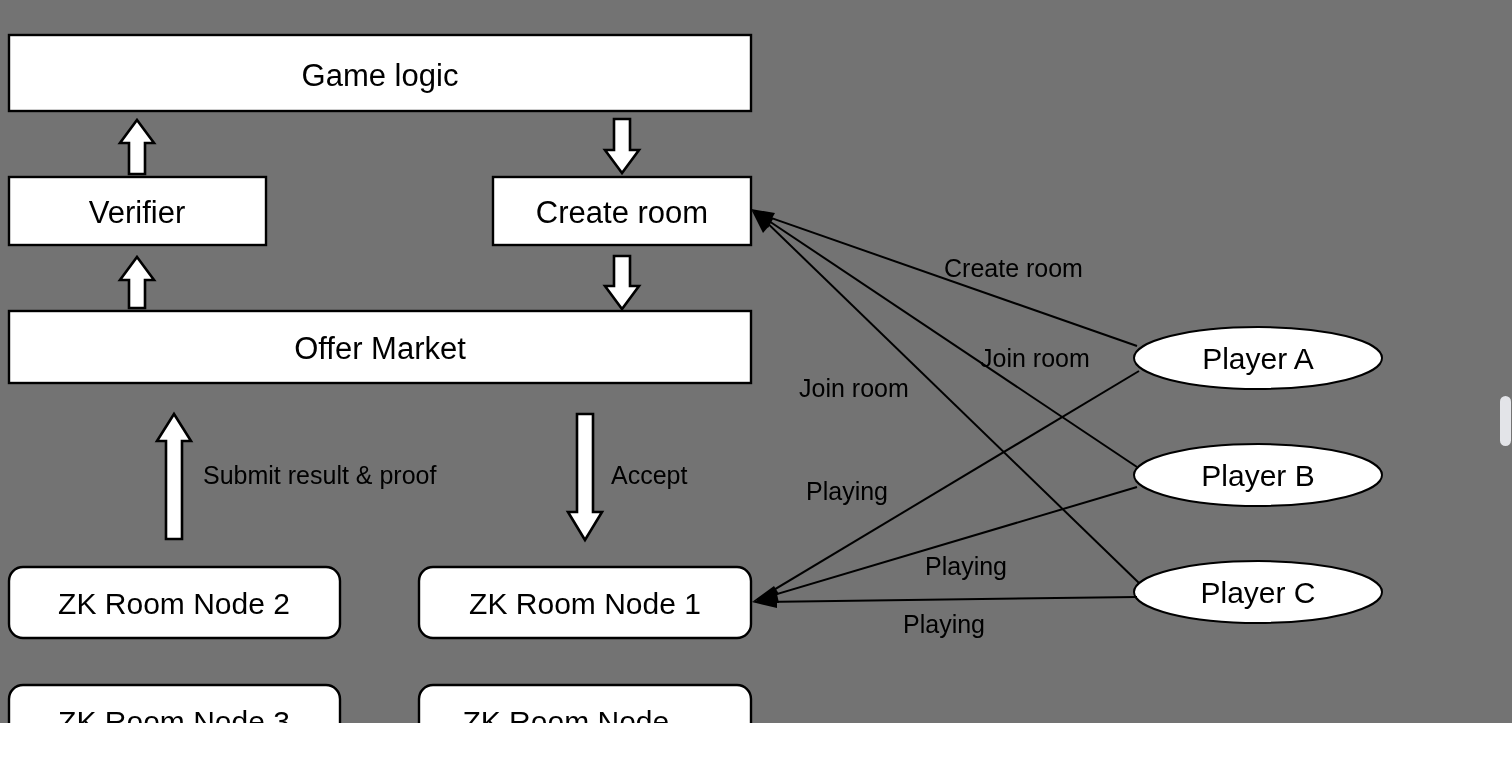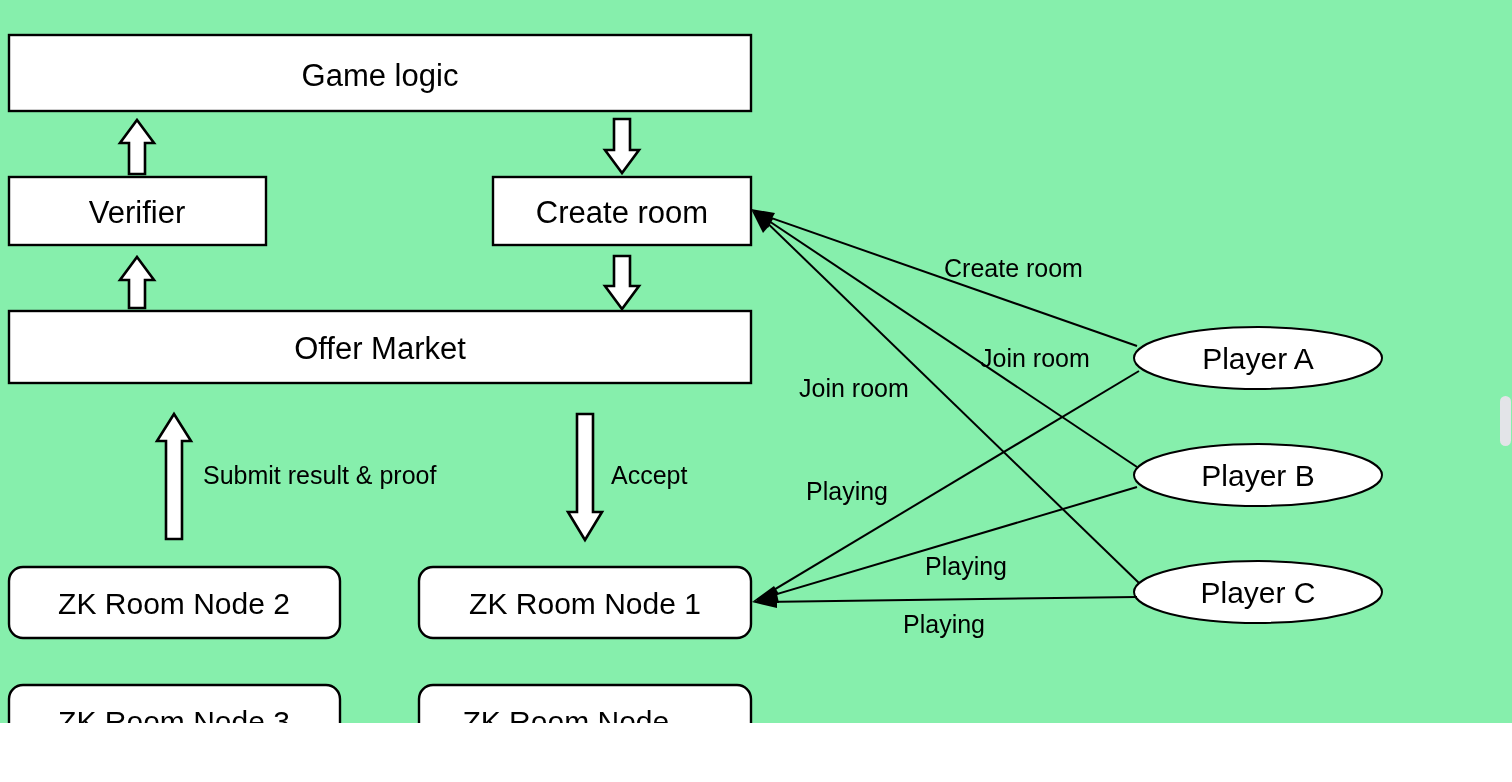--- a/index.html
+++ b/index.html
@@ -7,21 +7,21 @@
     padding: 0;
     background: #ffffff;
   }
   body {
     font-family: "Liberation Sans", sans-serif;
   }
   #canvas {
     position: relative;
     width: 1512px;
     height: 723px;
-    background: #86efac;
+    background: #737373;
     overflow: hidden;
   }
   #diagram-svg {
     position: absolute;
     left: 0;
     top: 0;
     width: 1512px;
     height: 782px;
   }
   .box-label, .edge-label, .node-label {

